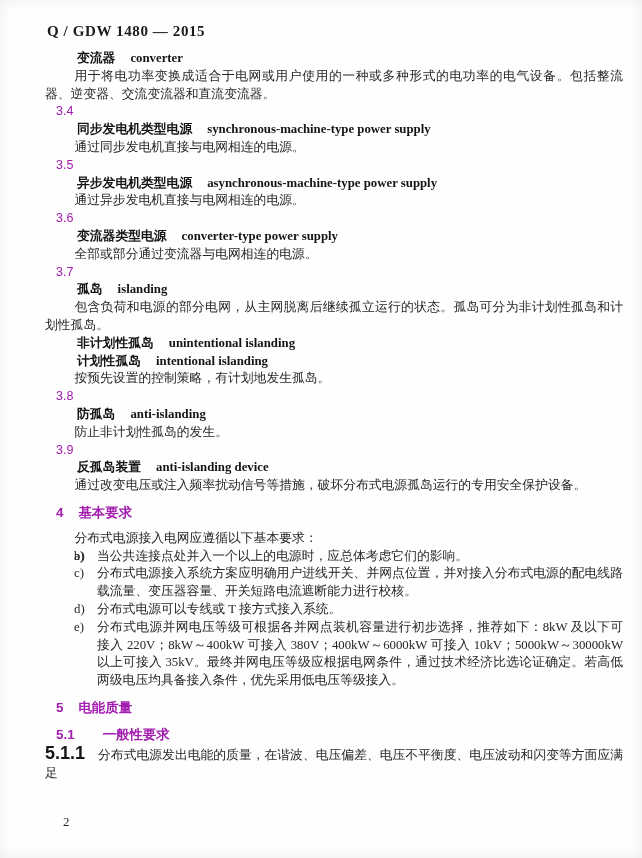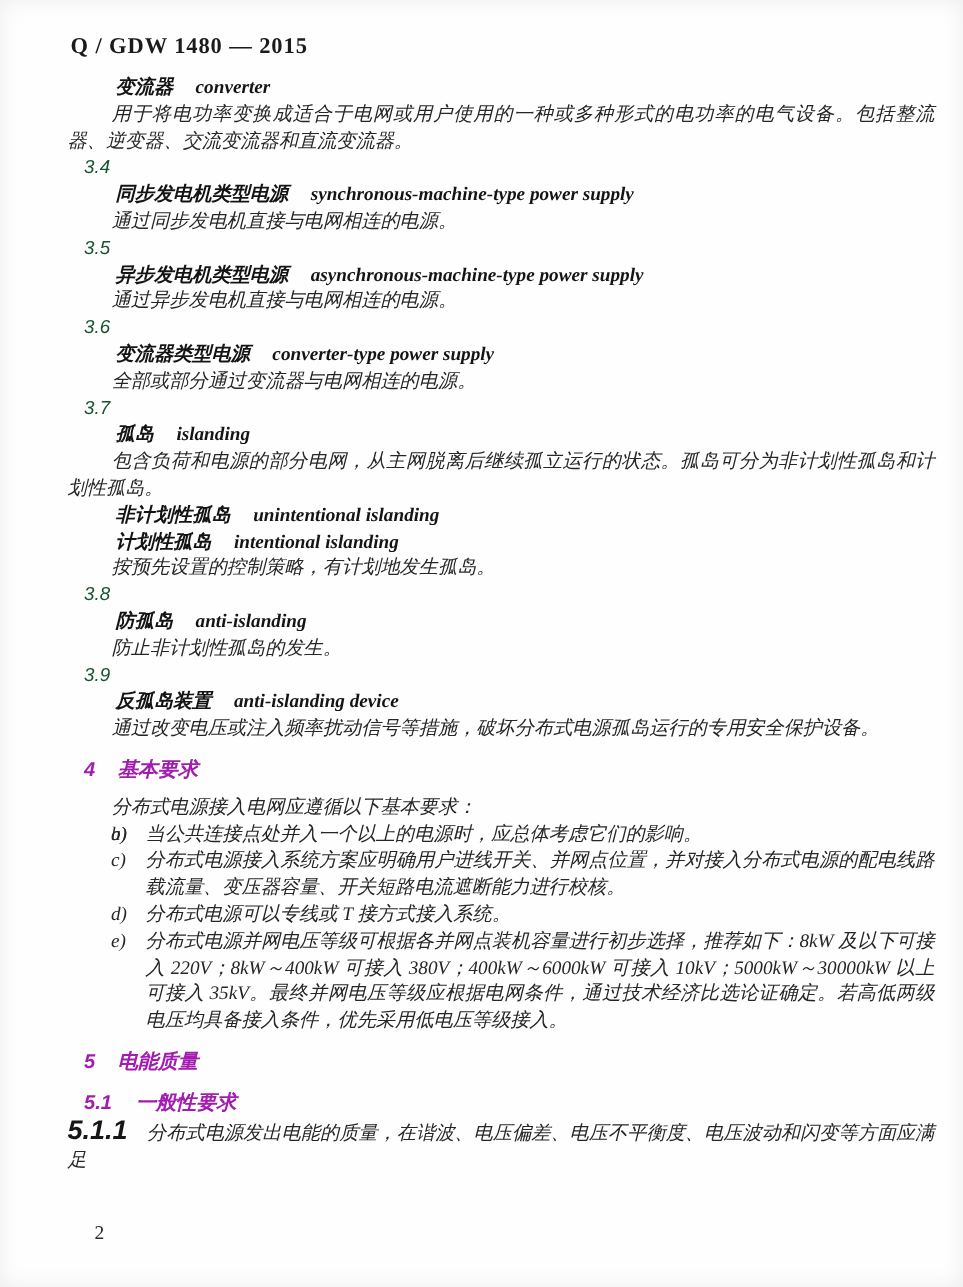--- a/index.html
+++ b/index.html
@@ -25,26 +25,26 @@
     color: #1b1b1b;
   }
   .content {
     position: absolute;
     left: 45px; top: 50px;
     width: 578px;
     font-size: 12.8px;
     line-height: 17.8px;
     color: #262626;
   }
-  .content p { margin: 0; font-style: italic; }
+  .content p { margin: 0; }
   .clause-num {
     font-family: "Liberation Sans", "DejaVu Sans", sans-serif;
     font-size: 12.5px;
     padding-left: 11px;
-    color: #14532d;
+    color: #a21caf;
   }
   .term {
     font-weight: bold;
     padding-left: 32px;
     color: #141414;
   }
   .term .en { margin-left: 15px; }
   .def {
     text-indent: 2.3em;
     text-align: justify;
@@ -52,21 +52,21 @@
   .sec-head {
     font-family: "Liberation Sans", "DejaVu Sans", sans-serif;
     font-weight: bold;
     font-size: 13.4px;
     color: #a21caf;
     margin: 9px 0 8px !important;
     padding-left: 11px;
   }
   .sec-head.tight { margin-bottom: 2px !important; }
   .sec-head .sec-no { margin-right: 15px; }
-  .sub-no { margin-right: 16px; }
+  .sub-no { margin-right: 28px; }
   .intro { text-indent: 2.3em; }
   .list-item {
     position: relative;
     padding-left: 52px;
     text-align: justify;
   }
   .list-item .label {
     position: absolute;
     left: 29px;
     top: 0;

